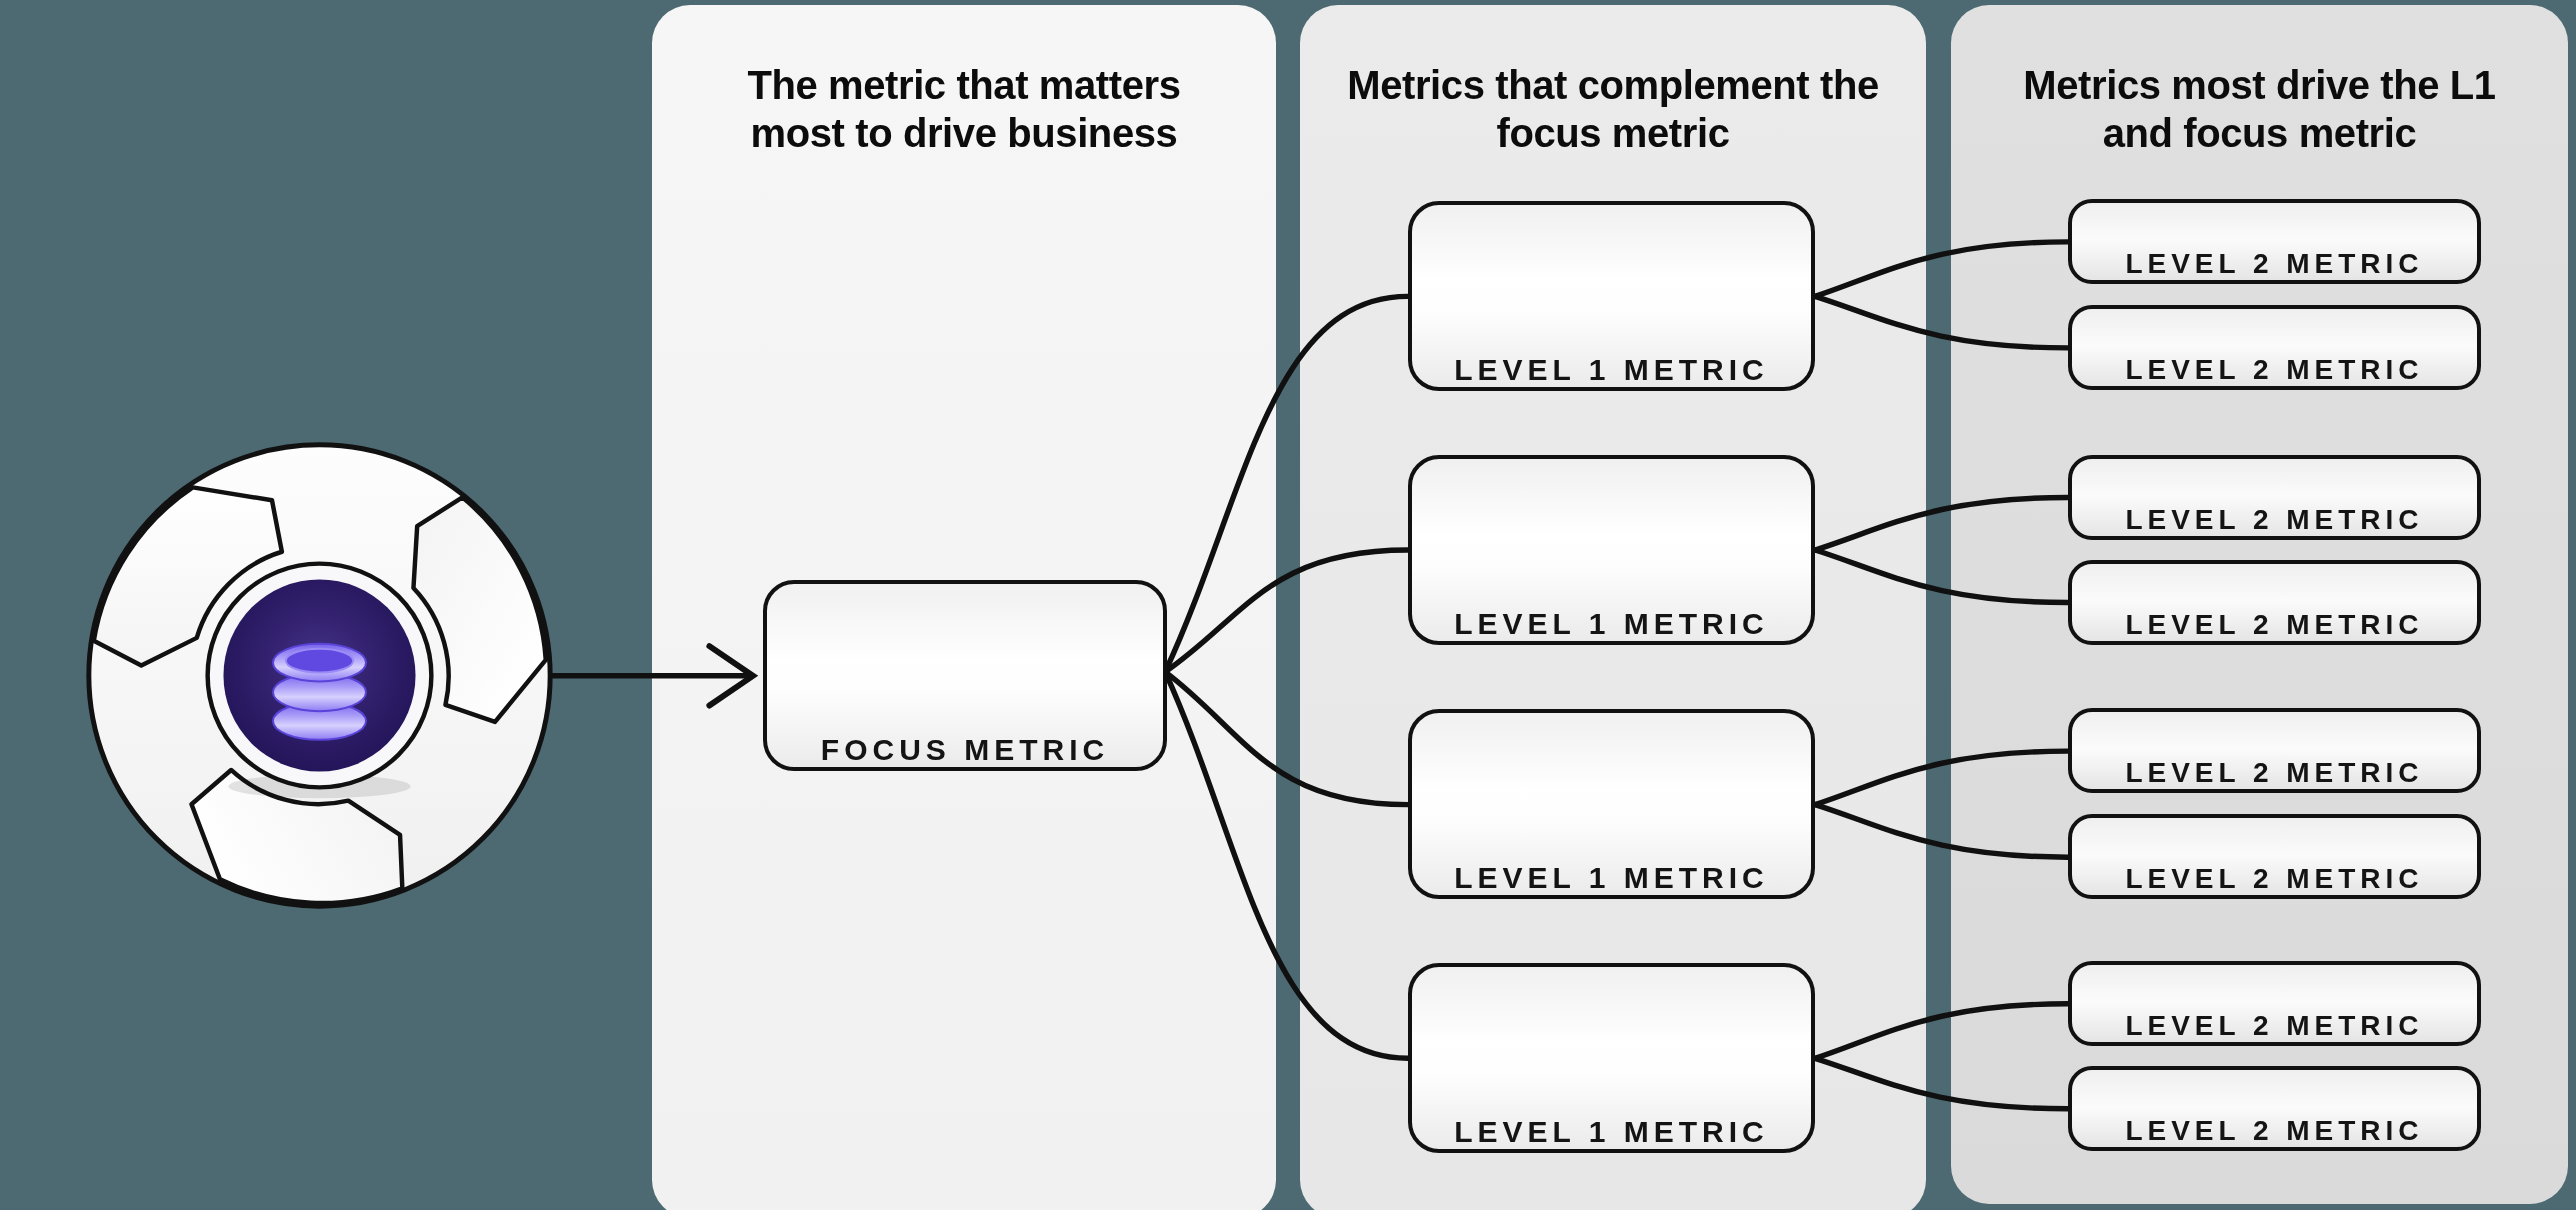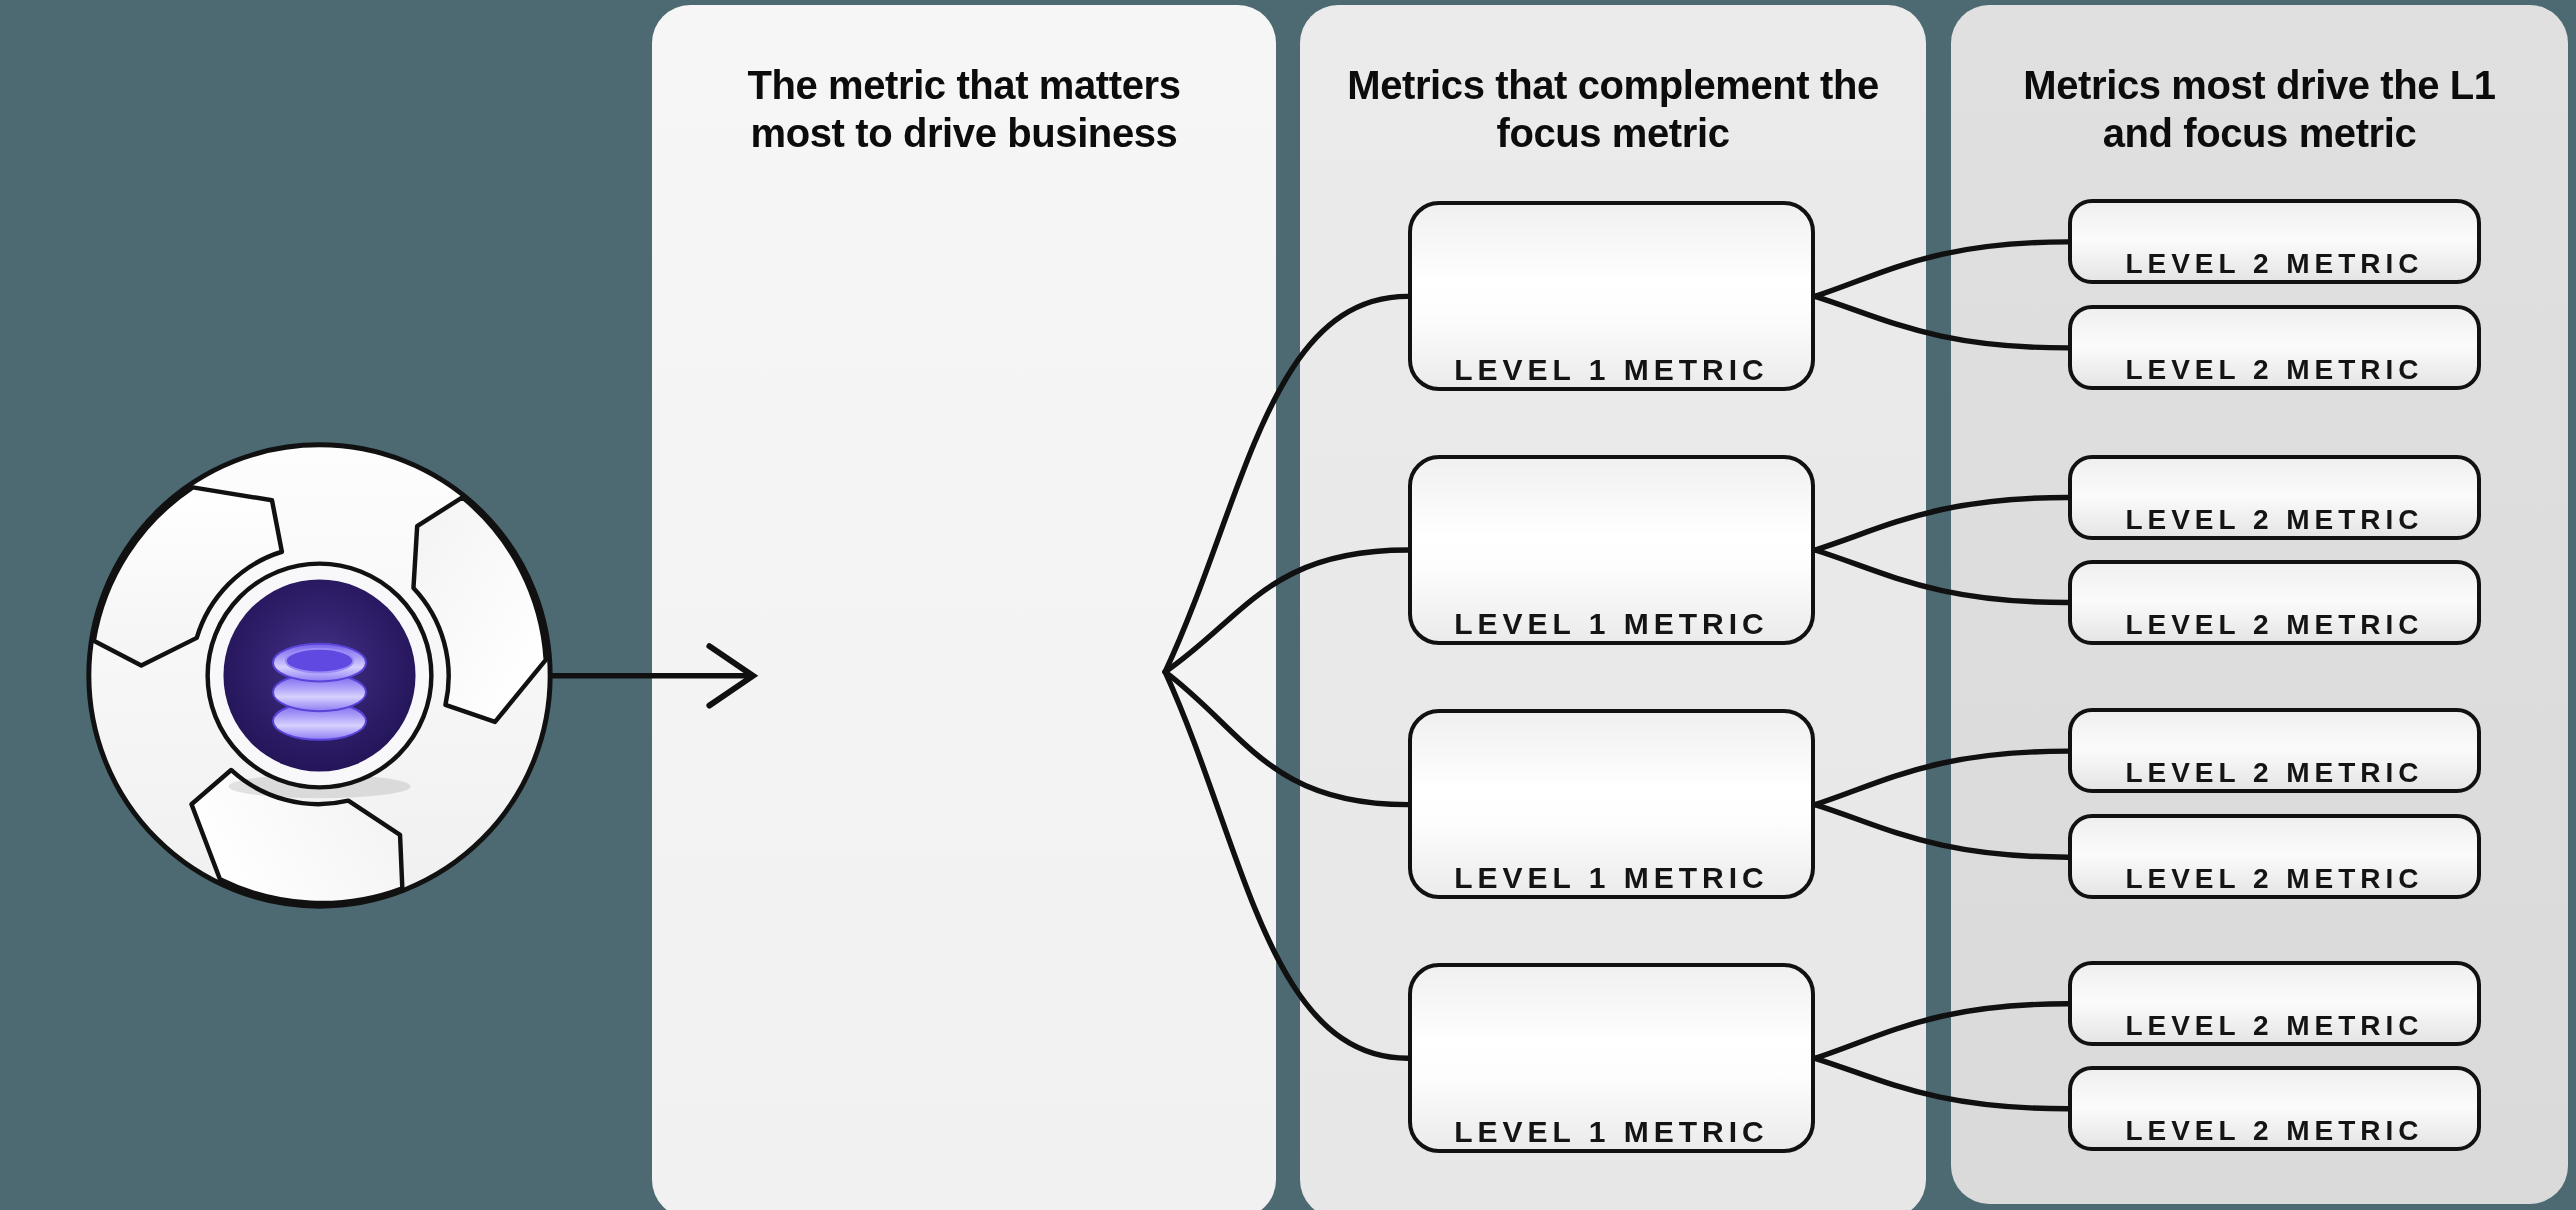--- a/index.html
+++ b/index.html
@@ -148,20 +148,23 @@
     <circle r="113" fill="#f8f7fa" stroke="#111" stroke-width="4.5"></circle>
     <circle r="97" fill="url(#hubGrad)"></circle>
     <g>
       <ellipse cx="0" cy="46" rx="47" ry="19" fill="url(#coinGrad)" stroke="#5a43d8" stroke-width="2"></ellipse>
       <ellipse cx="0" cy="17" rx="47" ry="19" fill="url(#coinGrad)" stroke="#5a43d8" stroke-width="2"></ellipse>
       <ellipse cx="0" cy="-13" rx="47" ry="19" fill="url(#coinGrad)" stroke="#5a43d8" stroke-width="2"></ellipse>
       <ellipse cx="0" cy="-15" rx="34" ry="12" fill="#5f49e0" stroke="#9a8cf6" stroke-width="2"></ellipse>
     </g>
   </svg>
 
+  <div class="node node-big focus-node">
+    <span>FOCUS METRIC</span>
+  </div>
 
   <div class="node node-big l1-1">
     <span>LEVEL 1 METRIC</span>
   </div>
   <div class="node node-big l1-2">
     <span>LEVEL 1 METRIC</span>
   </div>
   <div class="node node-big l1-3">
     <span>LEVEL 1 METRIC</span>
   </div>

